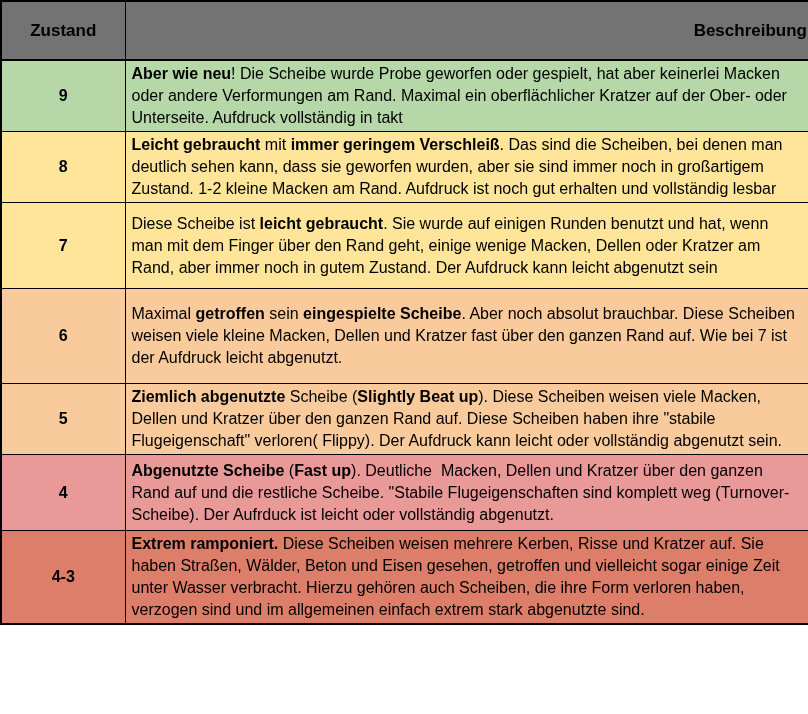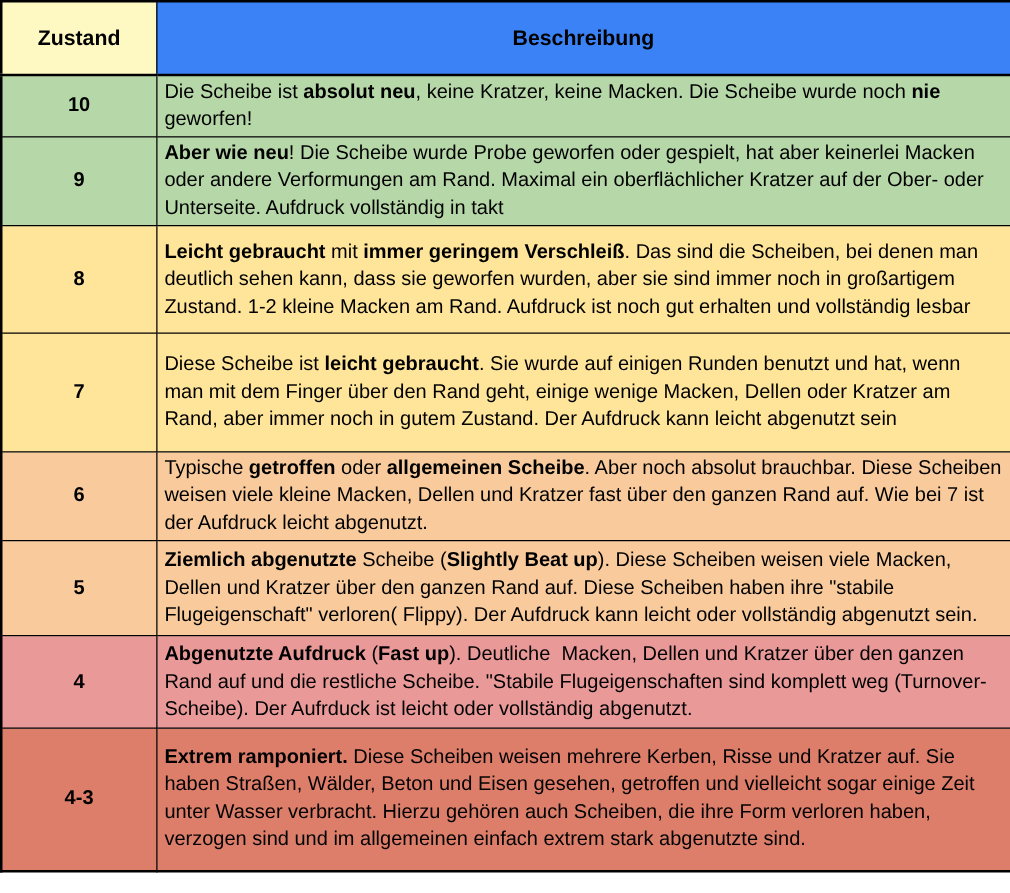--- a/index.html
+++ b/index.html
@@ -60,52 +60,48 @@
 <body>
 
 <div id="app">
   <table class="condition-table">
     <colgroup>
       <col class="col-zustand">
       <col class="col-beschreibung">
     </colgroup>
     <thead>
       <tr>
-        <th class="hdr" style="background: #fef9c3;">Zustand</th>
-        <th class="hdr" style="background: #3b82f6;">Beschreibung</th>
+        <th class="hdr" style="background: #737373;">Zustand</th>
+        <th class="hdr" style="background: #737373; text-align: right;">Beschreibung</th>
       </tr>
     </thead>
     <tbody>
-        <tr style="background: rgb(182, 215, 168);">
-          <td class="zustand">10</td>
-          <td class="beschreibung"><span>Die Scheibe ist </span><b>absolut neu</b><span>, keine Kratzer, keine Macken. Die Scheibe wurde noch </span><b>nie</b><span> geworfen!</span></td>
-        </tr>
         <tr style="background: rgb(182, 215, 168);">
           <td class="zustand">9</td>
           <td class="beschreibung"><b>Aber wie neu</b><span>! Die Scheibe wurde Probe geworfen oder gespielt, hat aber keinerlei Macken oder andere Verformungen am Rand. Maximal ein oberflächlicher Kratzer auf der Ober- oder Unterseite. Aufdruck vollständig in takt</span></td>
         </tr>
         <tr style="background: rgb(255, 229, 153);">
           <td class="zustand">8</td>
           <td class="beschreibung"><b>Leicht gebraucht</b><span> mit </span><b>immer geringem Verschleiß</b><span>. Das sind die Scheiben, bei denen man deutlich sehen kann, dass sie geworfen wurden, aber sie sind immer noch in großartigem Zustand. 1-2 kleine Macken am Rand. Aufdruck ist noch gut erhalten und vollständig lesbar</span></td>
         </tr>
         <tr style="background: rgb(255, 229, 153);">
           <td class="zustand">7</td>
           <td class="beschreibung"><span>Diese Scheibe ist </span><b>leicht gebraucht</b><span>. Sie wurde auf einigen Runden benutzt und hat, wenn man mit dem Finger über den Rand geht, einige wenige Macken, Dellen oder Kratzer am Rand, aber immer noch in gutem Zustand. Der Aufdruck kann leicht abgenutzt sein</span></td>
         </tr>
         <tr style="background: rgb(249, 203, 156);">
           <td class="zustand">6</td>
-          <td class="beschreibung"><span>Typische </span><b>getroffen</b><span> oder </span><b>allgemeinen Scheibe</b><span>. Aber noch absolut brauchbar. Diese Scheiben weisen viele kleine Macken, Dellen und Kratzer fast über den ganzen Rand auf. Wie bei 7 ist der Aufdruck leicht abgenutzt.</span></td>
+          <td class="beschreibung"><span>Maximal </span><b>getroffen</b><span> sein </span><b>eingespielte Scheibe</b><span>. Aber noch absolut brauchbar. Diese Scheiben weisen viele kleine Macken, Dellen und Kratzer fast über den ganzen Rand auf. Wie bei 7 ist der Aufdruck leicht abgenutzt.</span></td>
         </tr>
         <tr style="background: rgb(249, 203, 156);">
           <td class="zustand">5</td>
           <td class="beschreibung"><b>Ziemlich abgenutzte</b><span> Scheibe (</span><b>Slightly Beat up</b><span>). Diese Scheiben weisen viele Macken, Dellen und Kratzer über den ganzen Rand auf. Diese Scheiben haben ihre "stabile Flugeigenschaft" verloren( Flippy). Der Aufdruck kann leicht oder vollständig abgenutzt sein.</span></td>
         </tr>
         <tr style="background: rgb(234, 153, 153);">
           <td class="zustand">4</td>
-          <td class="beschreibung"><b>Abgenutzte Aufdruck</b><span> (</span><b>Fast up</b><span>). Deutliche  Macken, Dellen und Kratzer über den ganzen Rand auf und die restliche Scheibe. "Stabile Flugeigenschaften sind komplett weg (Turnover-Scheibe). Der Aufrduck ist leicht oder vollständig abgenutzt.</span></td>
+          <td class="beschreibung"><b>Abgenutzte Scheibe</b><span> (</span><b>Fast up</b><span>). Deutliche  Macken, Dellen und Kratzer über den ganzen Rand auf und die restliche Scheibe. "Stabile Flugeigenschaften sind komplett weg (Turnover-Scheibe). Der Aufrduck ist leicht oder vollständig abgenutzt.</span></td>
         </tr>
         <tr style="background: rgb(221, 126, 107);">
           <td class="zustand">4-3</td>
           <td class="beschreibung"><b>Extrem ramponiert.</b><span> Diese Scheiben weisen mehrere Kerben, Risse und Kratzer auf. Sie haben Straßen, Wälder, Beton und Eisen gesehen, getroffen und vielleicht sogar einige Zeit unter Wasser verbracht. Hierzu gehören auch Scheiben, die ihre Form verloren haben, verzogen sind und im allgemeinen einfach extrem stark abgenutzte sind.</span></td>
         </tr>
       </tbody>
   </table>
 </div>
 
 </body></html>

